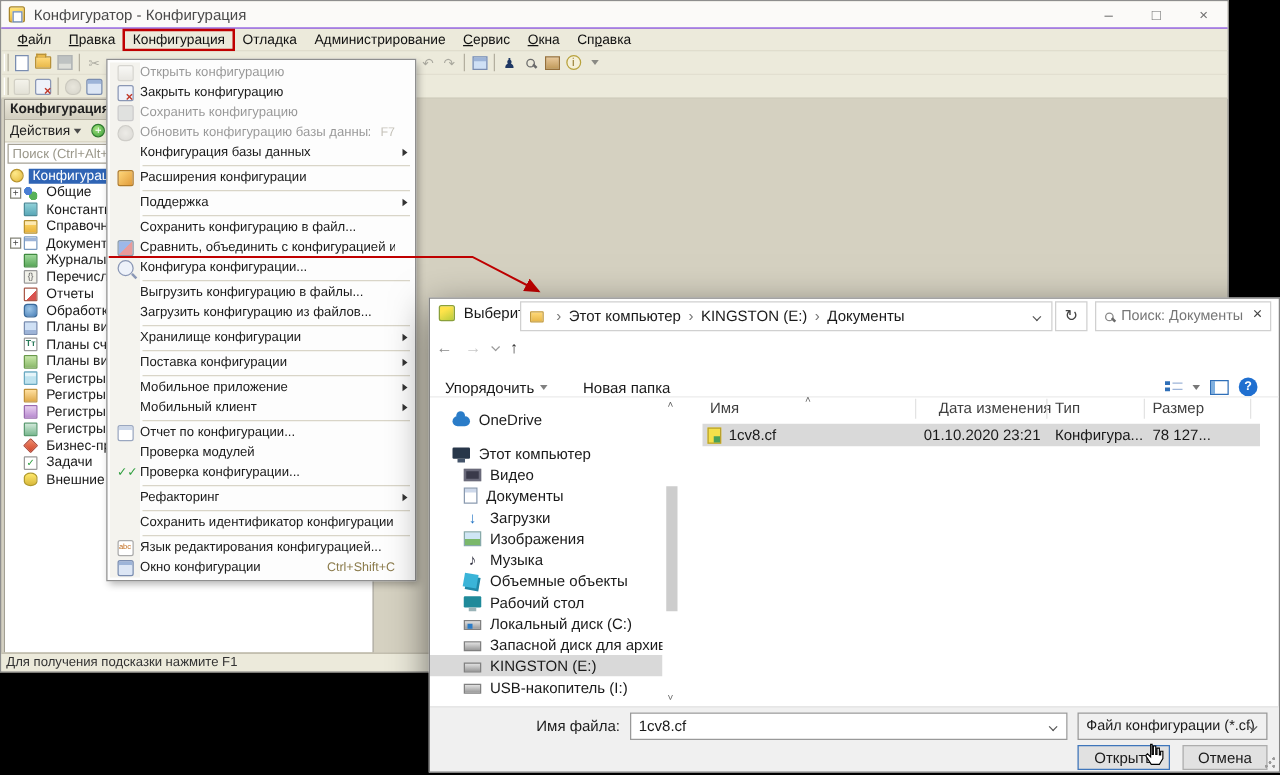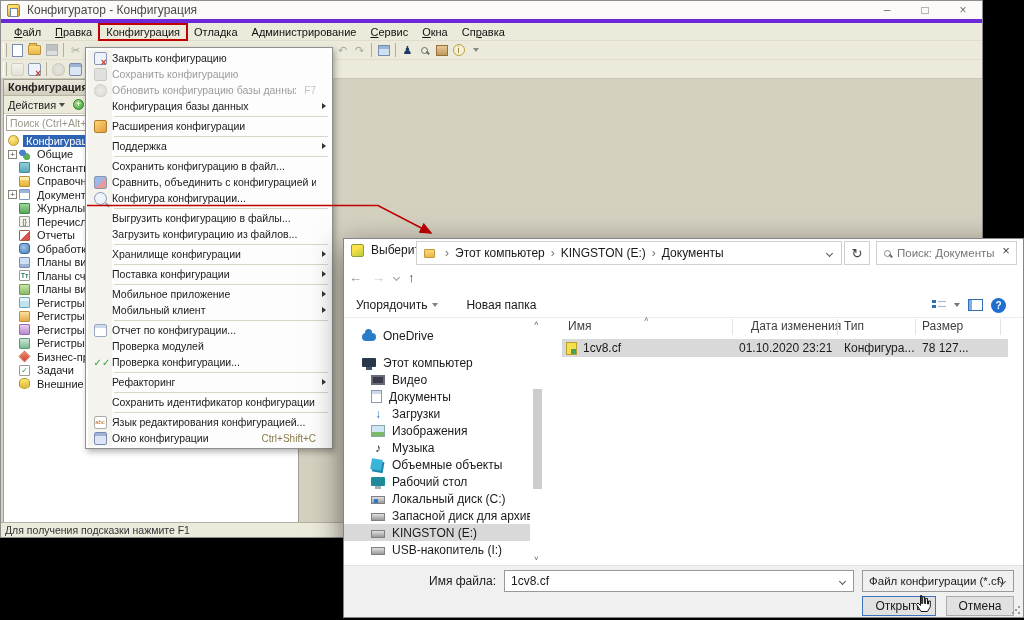--- a/index.html
+++ b/index.html
@@ -3,21 +3,21 @@
 <meta charset="utf-8">
 <style>
   * { margin:0; padding:0; box-sizing:border-box; }
   html,body { width:1024px; height:620px; background:#000; overflow:hidden;
               font-family:"Liberation Sans","DejaVu Sans",sans-serif; }
 
   
   #main-window { position:absolute; left:0; top:0; width:983px; height:538px;
     background:#d5d1c1; border:1px solid #8e8e8e; }
   #titlebar { position:absolute; left:0; top:0; right:0; height:22px; background:#fbfaf8;
-    display:flex; align-items:center; border-bottom:4px solid #6d28d9; }
+    display:flex; align-items:center; border-bottom:1px solid #6d28d9; }
   .app-ic { width:13px; height:13px; margin:0 7px 0 6px; border:1px solid #a8862a; border-radius:2px;
     background:linear-gradient(160deg,#ffe071 20%,#e8b33c 80%); position:relative; }
   .app-ic::after{ content:""; position:absolute; left:2px; top:3px; width:6px; height:7px; background:#fdfdfd; border:1px solid #6a88b5;}
   #titlebar .t-text { font-size:12px; color:#4a4a4a; }
   .win-controls { margin-left:auto; display:flex; }
   .win-btn { width:38px; height:21px; display:flex; align-items:center; justify-content:center;
     color:#707070; font-size:12px; }
   #menubar { position:absolute; left:0; top:22px; right:0; height:18px; background:#eceadb;
     display:flex; align-items:center; font-size:11px; color:#111; padding-left:6px;
     border-bottom:1px solid #e0ddcd;}
@@ -135,21 +135,21 @@
   .addr-folder { width:11px;height:9px;background:linear-gradient(#ffd978,#e8b84a);border:1px solid #c49a3a;
     margin:0 6px 0 7px; border-radius:1px;}
   .addr-seg { margin:0 2px; color:#1a1a1a;}
   .addr-sep { color:#777; margin:0 4px; font-size:12px;}
   #addr-caret { margin-left:auto; margin-right:9px;}
   #btn-refresh { position:absolute; left:500px; top:2px; width:26px; height:24px; border:1px solid #d0d0d0;
     display:flex; align-items:center; justify-content:center; color:#444; font-size:13px;}
   #search-box { position:absolute; left:532px; top:2px; width:141px; height:24px; border:1px solid #d0d0d0;
     display:flex; align-items:center; color:#767676; font-size:11.5px;}
   #search-box .mag{ margin:0 6px 0 7px; border-color:#888;}
-  #dlg-toolbar { position:absolute; left:0; top:54px; right:0; height:24px; display:flex; align-items:center; font-size:12px;}
+  #dlg-toolbar { position:absolute; left:0; top:54px; right:0; height:24px; display:flex; align-items:flex-end; font-size:12px;}
   #organize { margin-left:12px; display:flex; align-items:center; gap:5px;}
   #newfolder { margin-left:28px;}
   .vw-details { width:14px; height:12px; background:
      linear-gradient(#2f6fb8,#2f6fb8) 0 1px/4px 3px no-repeat,
      linear-gradient(#9db4d8,#9db4d8) 6px 2px/8px 1px no-repeat,
      linear-gradient(#2f6fb8,#2f6fb8) 0 6px/4px 3px no-repeat,
      linear-gradient(#9db4d8,#9db4d8) 6px 7px/8px 1px no-repeat;}
   .vw-pane { width:15px; height:12px; border:1.5px solid #2f6fb8; box-shadow:inset 3px 0 0 #7fb0e0;}
   .help-ic { width:15px;height:15px;border-radius:50%;background:#1f6fd0;color:#fff;font-size:10px;font-weight:bold;
     display:flex;align-items:center;justify-content:center;}
@@ -400,20 +400,26 @@
           <span class="tree-label">Внешние ист</span>
         </div>
       </div>
   </div>
 
   <div id="statusbar">Для получения подсказки нажмите F1</div>
 </div>
 
 <div id="cfg-menu">
   <div class="gutter"></div>
+<div class="menu-item dis">
+      <span class="icw">
+        <span class="mi mi-open-config"></span>
+      </span>
+      <span class="lbl">Открыть конфигурацию</span>
+    </div>
     <div class="menu-item">
       <span class="icw">
         <span class="mi mi-close-config"></span>
       </span>
       <span class="lbl">Закрыть конфигурацию</span>
     </div>
     <div class="menu-item dis">
       <span class="icw">
         <span class="mi mi-save-config"></span>
       </span>

